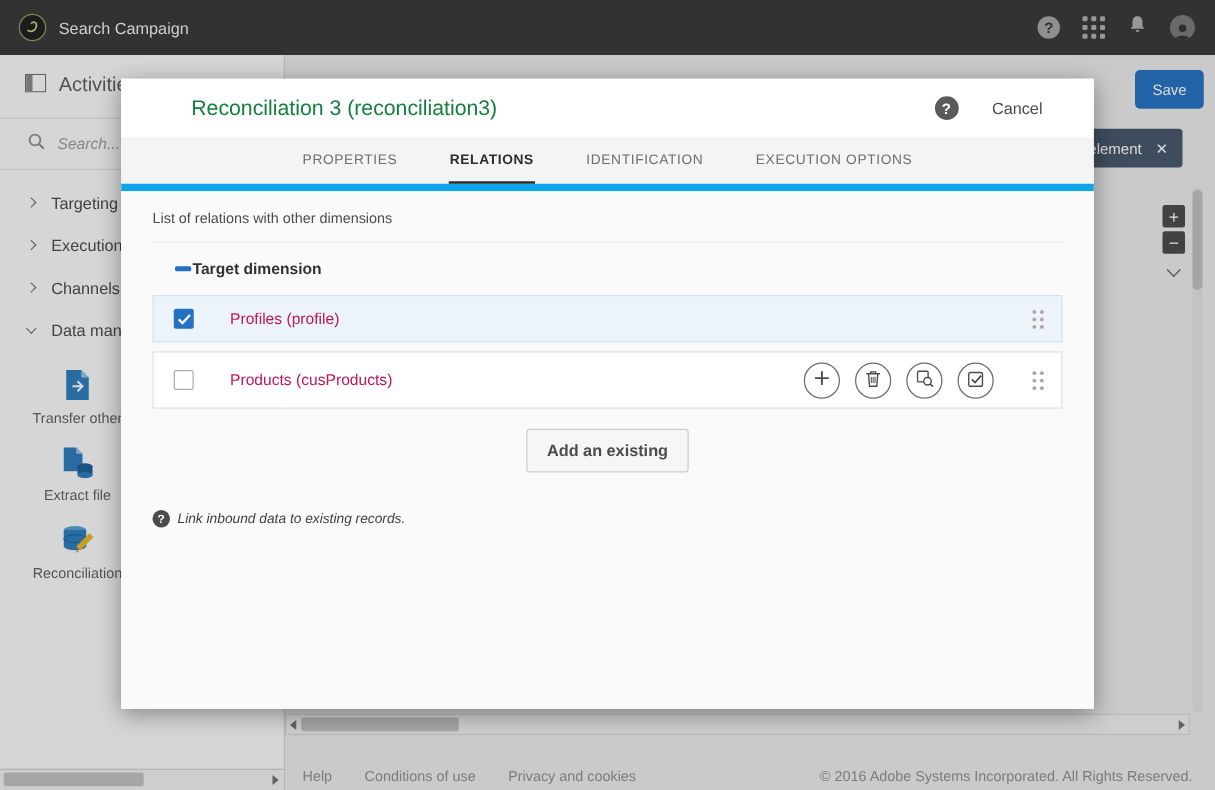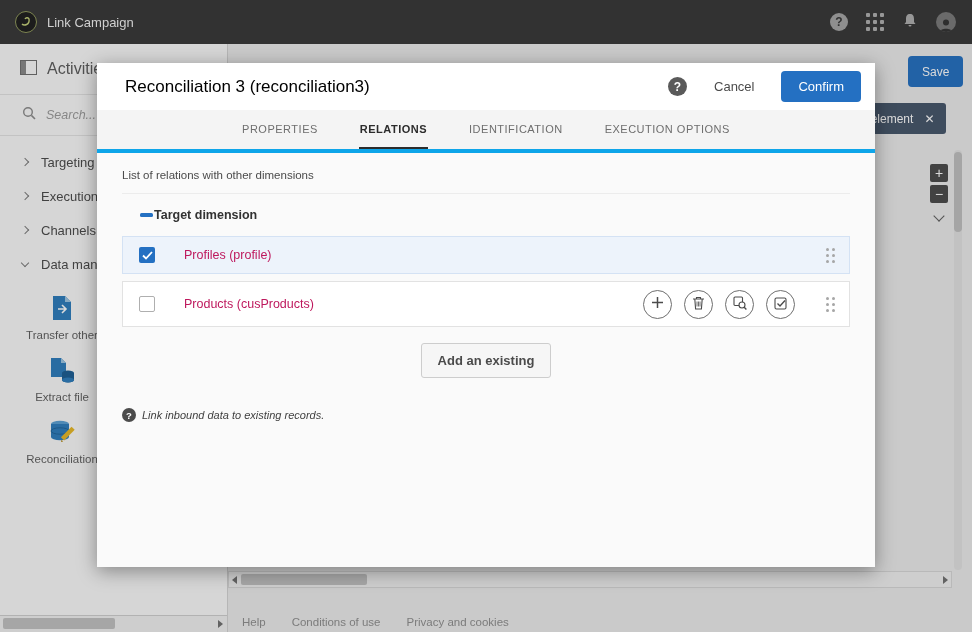--- a/index.html
+++ b/index.html
@@ -56,25 +56,25 @@
   .hscroll .harrow.right{right:3px;}
   .panel-hscroll .harrow.right{right:4px;}
   .footer{position:absolute;left:228px;top:598px;width:744px;height:30px;display:flex;align-items:flex-end;gap:26px;padding-left:14px;font-size:11.5px;color:#8f8f8f;z-index:2;}
   .footer .copy{margin-left:auto;margin-right:18px;}
   .footer a{color:#8f8f8f;text-decoration:none;cursor:pointer;}
 
   
   .backdrop{position:absolute;left:0;top:44px;right:0;bottom:0;background:rgba(25,25,25,0.16);z-index:20;}
   .modal{position:absolute;left:97px;top:63px;width:778px;height:504px;background:#fff;z-index:30;box-shadow:0 4px 18px rgba(0,0,0,0.38);display:flex;flex-direction:column;}
   .m-head{height:47px;flex:none;display:flex;align-items:center;padding:0 14px 0 28px;background:#fff;}
-  .m-title{font-size:17px;color:#000000;flex:1;}
+  .m-title{font-size:17px;color:#15803d;flex:1;margin-left:28px;}
   .m-help{width:19px;height:19px;border-radius:50%;background:#5a5a5a;color:#fff;font-size:12px;font-weight:bold;display:flex;align-items:center;justify-content:center;margin-right:27px;cursor:pointer;flex:none;}
   .m-cancel{font-size:13px;color:#4b4b4b;margin-right:27px;cursor:pointer;}
   .m-confirm{height:31px;padding:0 17px;background:#2470c2;color:#fff;font-size:13px;border-radius:4px;}
-  .tabs{height:43px;flex:none;background:#f4f4f4;border-bottom:4px solid #0ea5e9;display:flex;justify-content:center;gap:40px;}
+  .tabs{height:43px;flex:none;background:#f4f4f4;border-bottom:6px solid #0ea5e9;display:flex;justify-content:center;gap:40px;}
   .tab{display:flex;align-items:center;font-size:11px;letter-spacing:0.5px;color:#6e6e6e;border-bottom:2px solid transparent;cursor:pointer;padding:0 1px;}
   .tab.active{color:#2c2c2c;border-bottom-color:#2c2c2c;font-weight:bold;}
   .m-body{flex:1;background:#fafafa;padding:0 25px;overflow:hidden;}
   .list-label{margin-top:16px;padding-bottom:12px;border-bottom:1px solid #ececec;font-size:11.5px;color:#4b4b4b;}
   .rel-head{height:42px;display:flex;align-items:center;padding-left:16px;}
   .indet{width:16px;height:16px;display:flex;align-items:center;justify-content:center;cursor:pointer;flex:none;}
   .indet .bar{width:13px;height:4px;border-radius:1.5px;background:#2470c2;}
   .rel-head .hlabel{font-size:12.5px;font-weight:bold;color:#323232;}
   .rrow{display:flex;align-items:center;padding-left:16px;padding-right:14px;border:1px solid #e2e2e2;background:#fff;cursor:pointer;}
   .rrow.sel{height:38px;background:#edf3fb;border-color:#d4e2f4;}
@@ -97,21 +97,21 @@
 <body>
 
 <div class="stage">
 
   <div class="topbar">
     <span class="logo">
       <svg width="14" height="14" viewBox="0 0 14 14">
           <path d="M3 9 C5 11,11 10,10 4 C9.5 2.5,7 2,6 4" stroke="#a9b36a" fill="none" stroke-width="1.4"></path>
         </svg>
     </span>
-    <span class="appname">Link Campaign</span>
+    <span class="appname">Search Campaign</span>
     <div class="topbar-right">
       <span class="tb-help">?</span>
       <span class="grid9">
           <i></i>
           <i></i>
           <i></i>
           <i></i>
           <i></i>
           <i></i>
           <i></i>
@@ -229,30 +229,30 @@
   </div>
   <div class="hscroll">
     <span class="harrow left"></span>
     <span class="thumb"></span>
     <span class="harrow right"></span>
   </div>
   <div class="footer">
     <a>Help</a>
     <a>Conditions of use</a>
     <a>Privacy and cookies</a>
+    <span class="copy">© 2016 Adobe Systems Incorporated. All Rights Reserved.</span>
   </div>
 
   <div class="backdrop"></div>
 
   <div class="modal">
     <div class="m-head">
       <span class="m-title">Reconciliation 3 (reconciliation3)</span>
       <span class="m-help">?</span>
       <span class="m-cancel">Cancel</span>
-      <button class="m-confirm">Confirm</button>
     </div>
     <div class="tabs">
       <span class="tab">PROPERTIES</span>
       <span class="tab active">RELATIONS</span>
       <span class="tab">IDENTIFICATION</span>
       <span class="tab">EXECUTION OPTIONS</span>
     </div>
     <div class="m-body">
       <div class="list-label">List of relations with other dimensions</div>
       <div class="rel-head">

